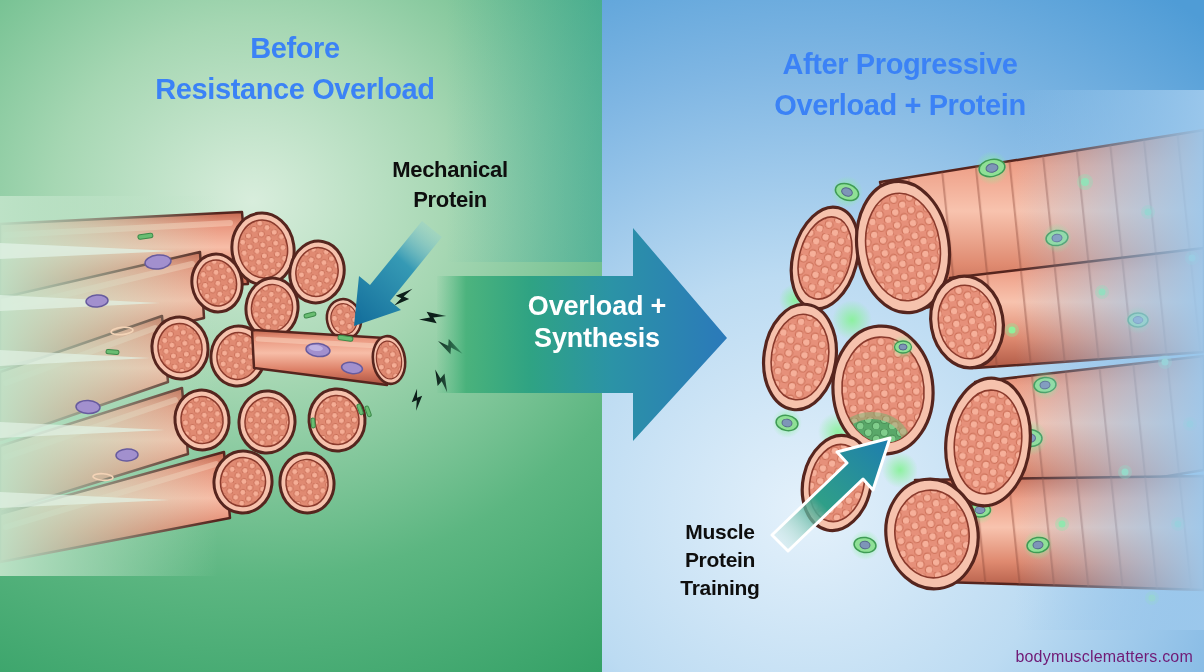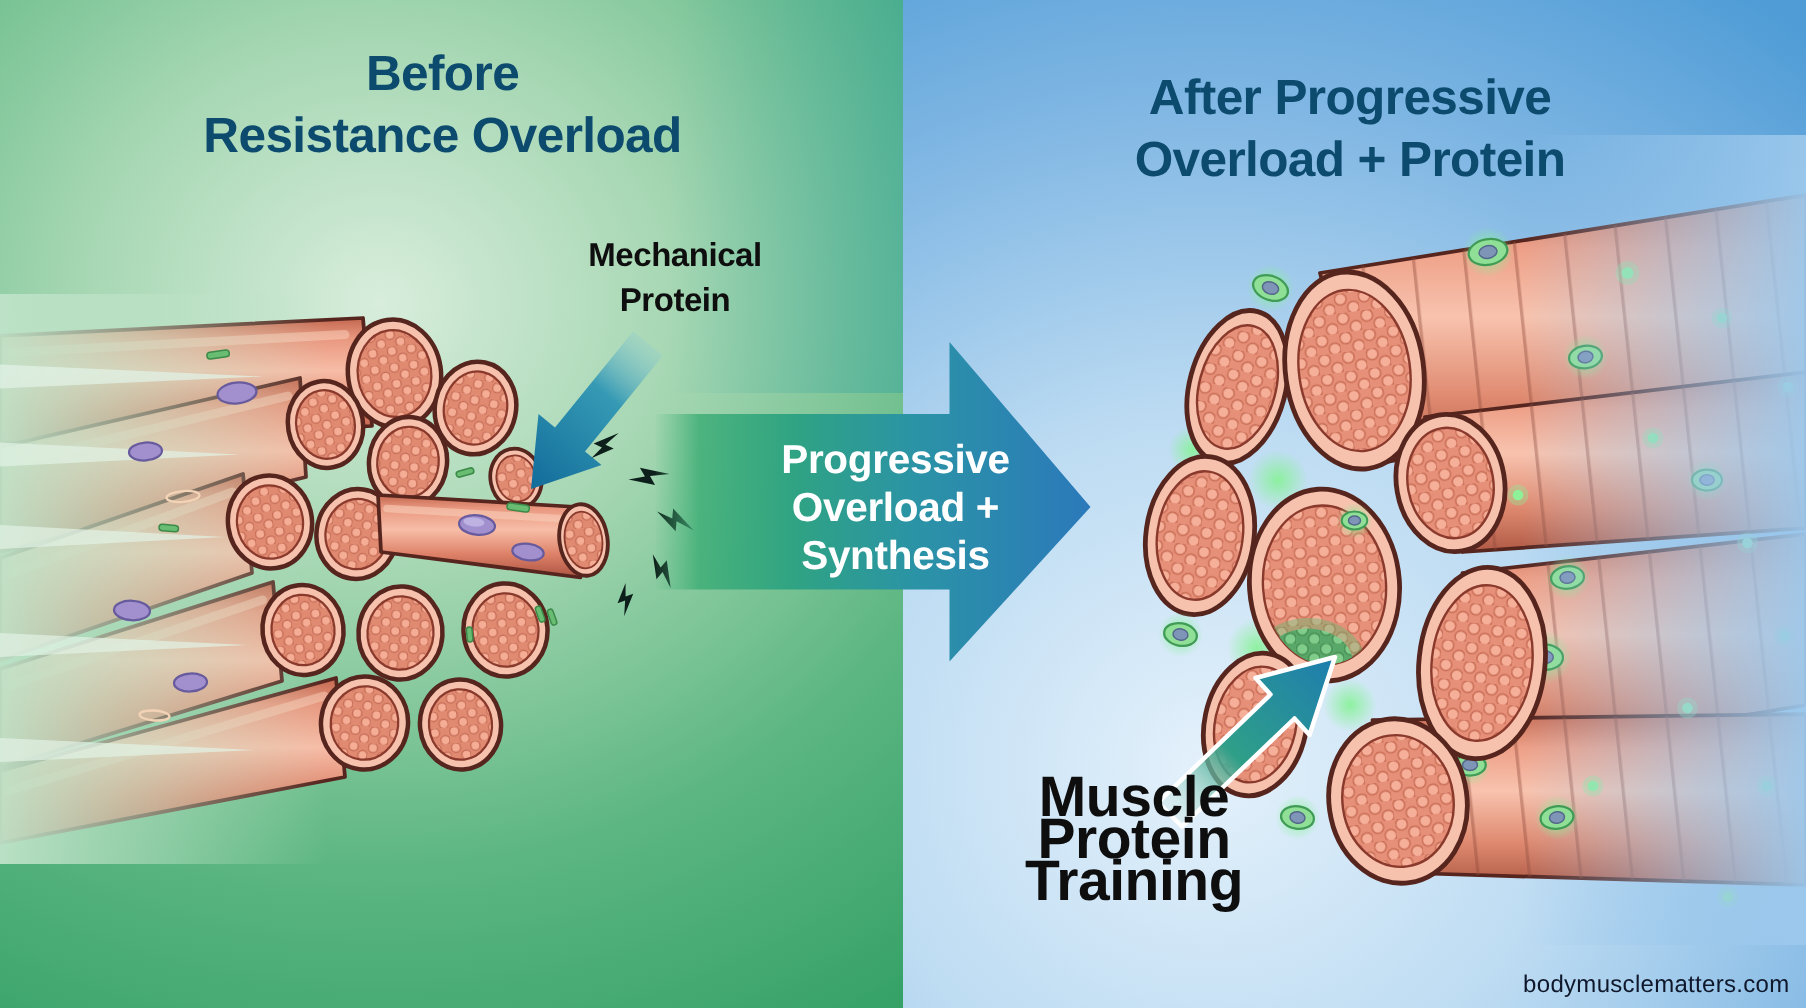--- a/index.html
+++ b/index.html
@@ -8,29 +8,29 @@
     font-family:"Liberation Sans","DejaVu Sans",sans-serif;
   }
   .bg-half{position:absolute;top:0;height:672px;width:602px;}
   .bg-left{left:0;background:radial-gradient(110% 88% at 42% 30%, #d8eddc 0%, #a6d7b3 30%, #5cb681 64%, #2f9e63 100%);}
   .bg-right{left:602px;background:radial-gradient(108% 92% at 34% 76%, #e4f1fb 0%, #bcdbf2 38%, #7fb6e3 72%, #4f9cd6 100%);}
   .teal-blend{position:absolute;left:446px;top:0;width:156px;height:262px;
     background:linear-gradient(90deg, rgba(43,160,160,0) 0%, rgba(40,158,164,0.38) 100%);}
   svg.art{position:absolute;left:0;top:0;}
   .txt{position:absolute;text-align:center;}
   .txt span{display:block;}
-  .title{font-weight:800;color:#0c4a6e;font-size:33px;line-height:41px;letter-spacing:-0.4px;}
+  .title{font-weight:800;color:#3b82f6;font-size:29px;line-height:41px;letter-spacing:-0.4px;}
   .title-before{left:55px;top:28px;width:480px;}
   .title-after{left:660px;top:44px;width:480px;}
   .ann{font-weight:800;color:#0e0e0e;letter-spacing:-0.3px;}
   .ann-mt{left:330px;top:155px;width:240px;font-size:22px;line-height:30px;}
-  .ann-mps{left:628px;top:518px;width:256px;font-size:38px;line-height:28px;}
+  .ann-mps{left:592px;top:518px;width:256px;font-size:21px;line-height:28px;}
   .arrow-label{left:467px;top:290px;width:260px;color:#ffffff;font-weight:700;
     font-size:27px;line-height:32px;letter-spacing:-0.2px;}
-  .watermark{position:absolute;right:11px;bottom:6px;font-size:16px;color:#0f172a;
+  .watermark{position:absolute;right:11px;bottom:6px;font-size:16px;color:#701a75;
     font-weight:400;letter-spacing:0.2px;}
 </style>
 </head>
 <body>
 
 <div class="canvas">
 
   <div class="bg-half bg-left"></div>
   <div class="bg-half bg-right"></div>
   <div class="teal-blend"></div>
@@ -385,21 +385,20 @@
     <span>After Progressive</span>
     <span>Overload + Protein</span>
   </div>
 
   <div class="txt ann ann-mt">
     <span>Mechanical</span>
     <span>Protein</span>
   </div>
 
   <div class="txt arrow-label">
-    <span>Progressive</span>
     <span>Overload +</span>
     <span>Synthesis</span>
   </div>
 
   <div class="txt ann ann-mps">
     <span>Muscle</span>
     <span>Protein</span>
     <span>Training</span>
   </div>
 

